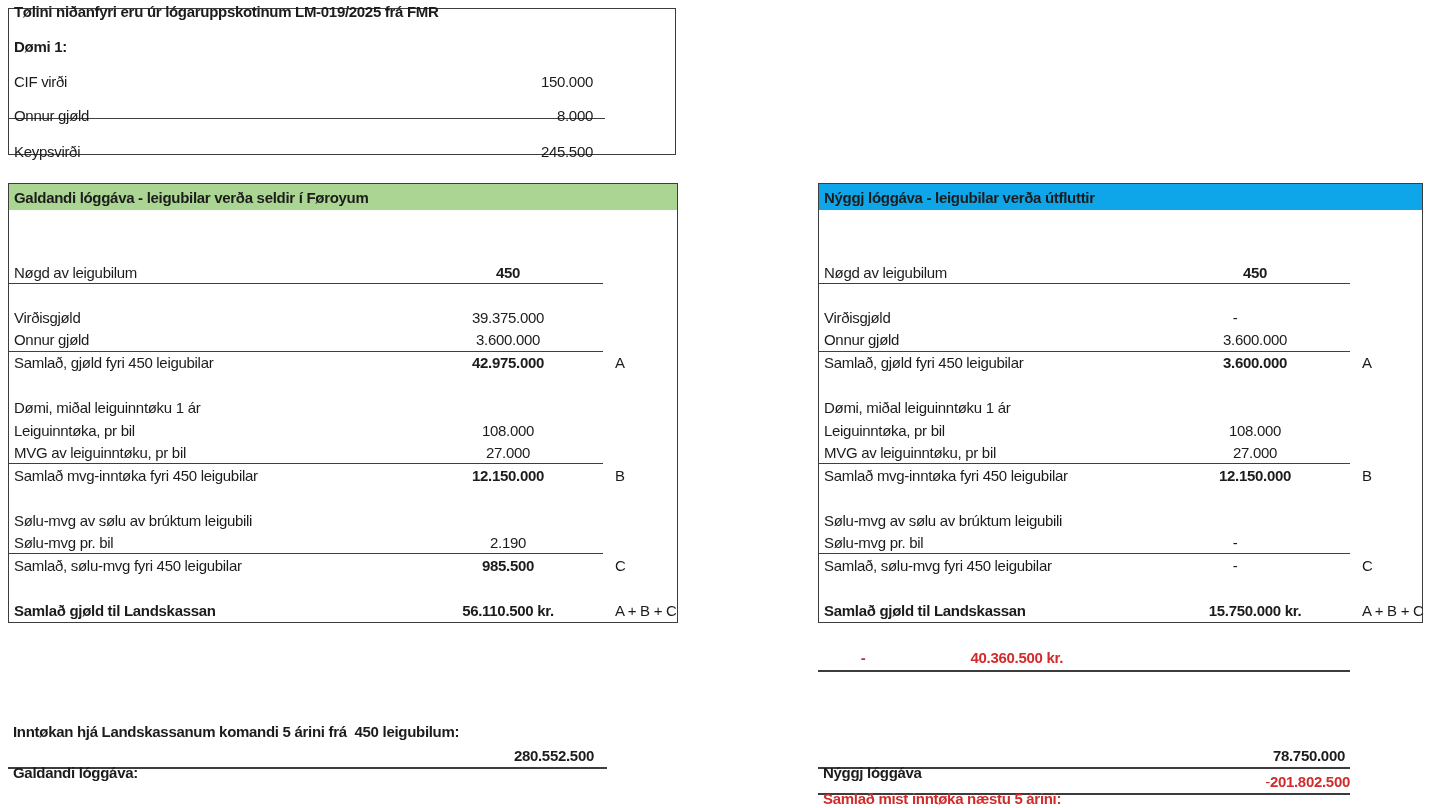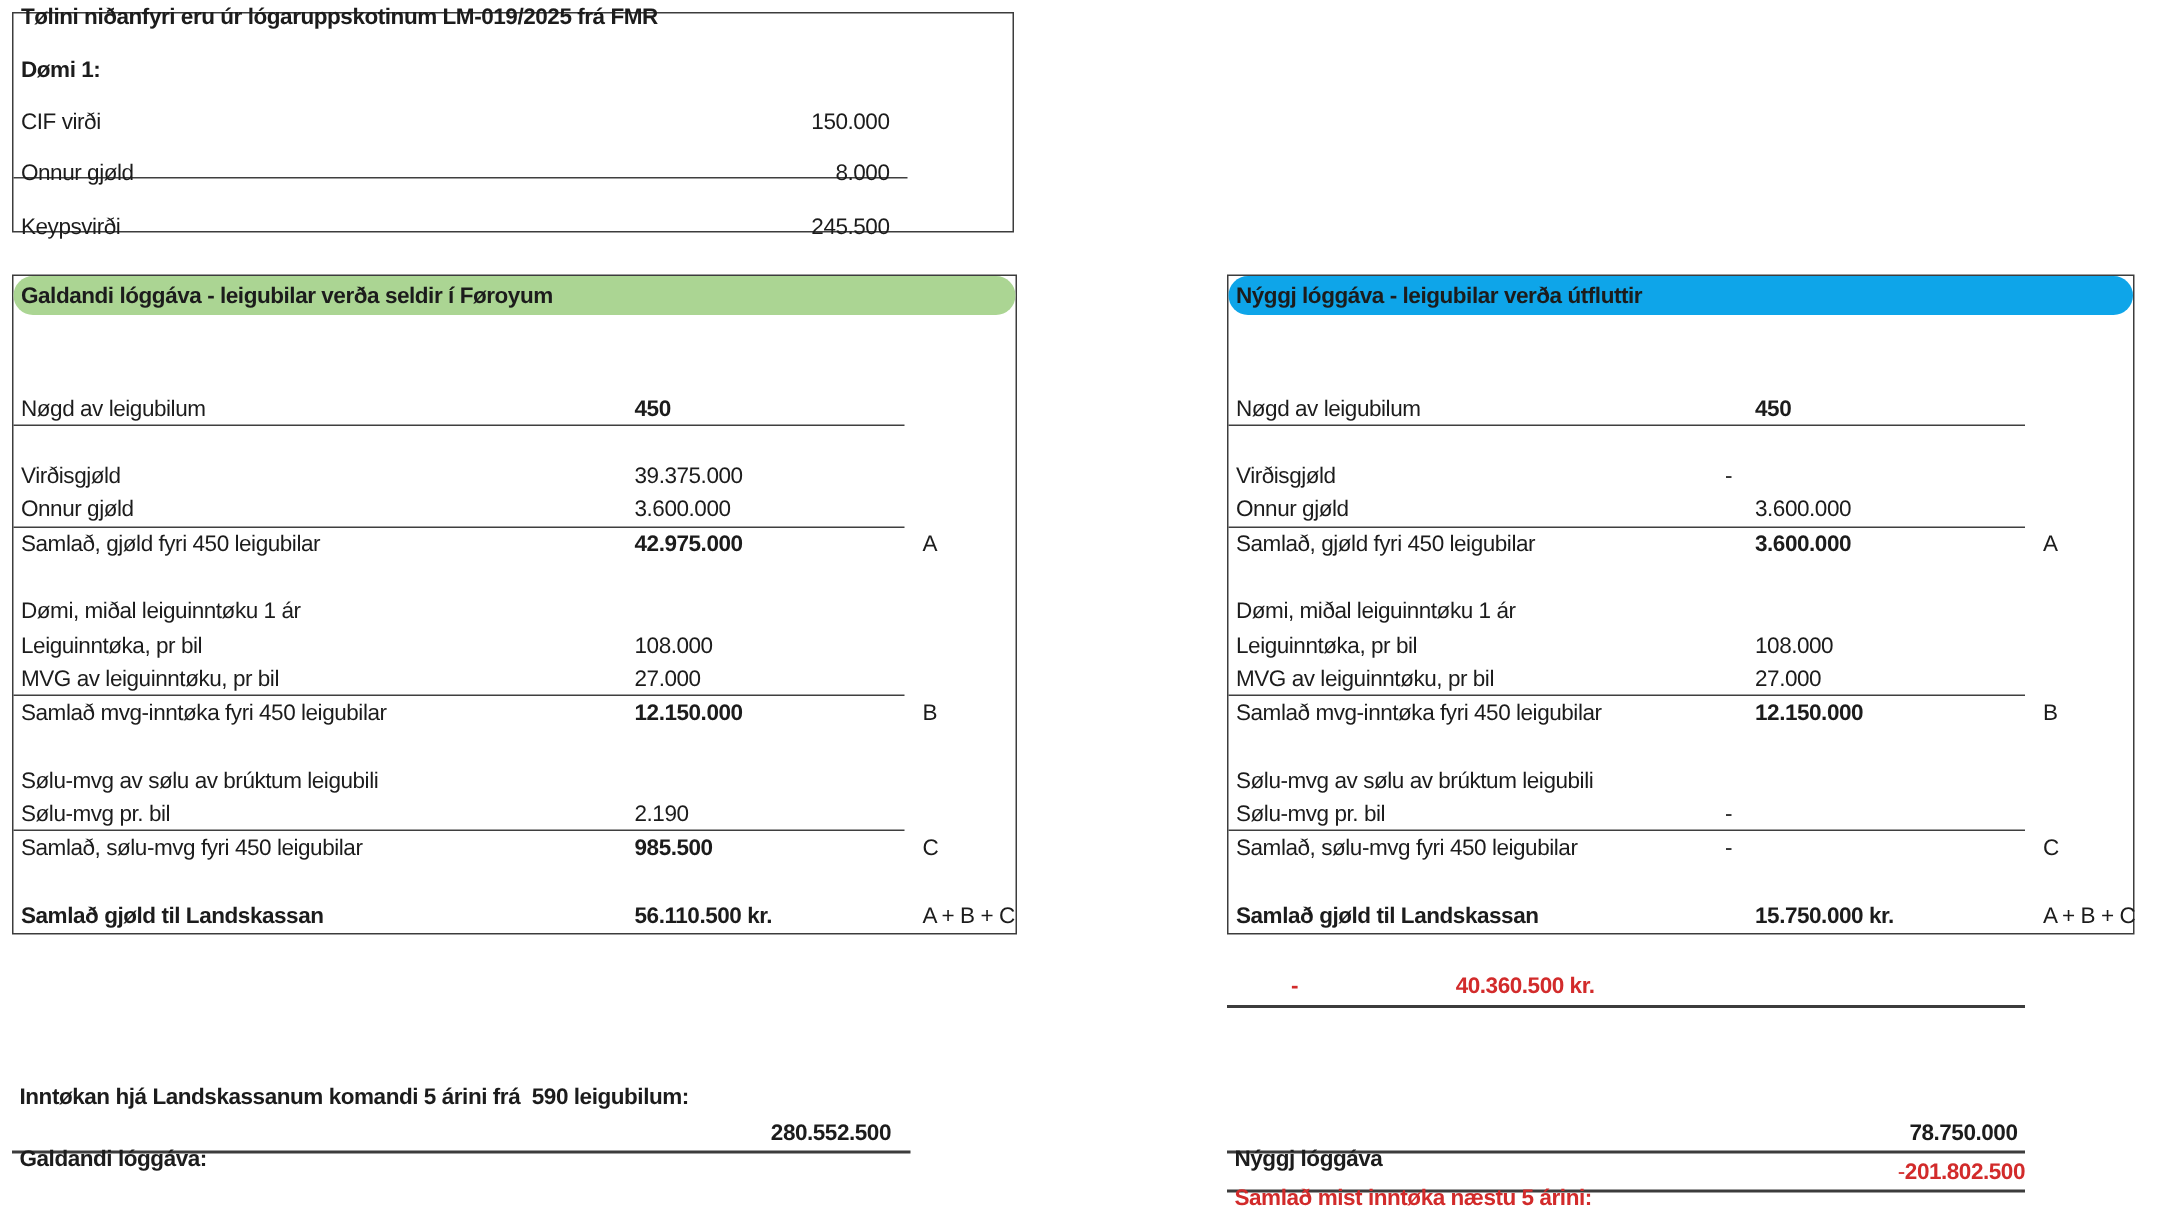--- a/index.html
+++ b/index.html
@@ -15,29 +15,29 @@
   #topbox{left:8px;top:8px;width:668px;height:147px;}
   #topbox .trow{flex:1;display:flex;align-items:center;}
   #topbox .lv{flex:1;display:flex;align-items:center;height:100%;padding-left:5px;box-sizing:border-box;}
   #topbox .sp{width:70px;}
   #topbox .lbl{flex:1;}
   #topbox .val{width:170px;text-align:right;padding-right:12px;}
   
   .lawtable{top:183px;height:440px;}
   #lefttable{left:8px;width:670px;}
   #righttable{left:818px;width:605px;}
-  .thead{height:26px;display:flex;align-items:center;padding-left:5px;font-weight:700;box-sizing:border-box;border-radius:13px;}
+  .thead{height:26px;display:flex;align-items:center;padding-left:5px;font-weight:700;box-sizing:border-box;}
   #lefttable .thead{background:#abd593;}
   #righttable .thead{background:#0ea5e9;}
   .tbody{flex:1;display:flex;flex-direction:column;}
   .trow{flex:1;display:flex;align-items:stretch;min-height:0;}
   .lv{flex:1;display:flex;align-items:center;padding-left:5px;box-sizing:border-box;}
   .u{border-bottom:1.5px solid #3f3f3f;}
   .lbl{flex:1;white-space:nowrap;}
-  .val{width:170px;text-align:left;padding-right:10px;white-space:nowrap;}
+  .val{width:170px;text-align:center;padding-right:10px;white-space:nowrap;}
   .val.acct{padding-right:30px;}
   #lefttable .mk{width:74px;display:flex;align-items:center;padding-left:12px;box-sizing:border-box;white-space:nowrap;}
   #righttable .mk{width:72px;display:flex;align-items:center;padding-left:12px;box-sizing:border-box;white-space:nowrap;}
   
   .redrow{position:absolute;display:flex;align-items:center;color:#d22b2b;font-weight:700;
           border-bottom:2px solid #3c3c3c;box-sizing:border-box;}
   #annual-loss{left:818px;top:644px;width:532px;height:28px;}
   .redrow .rlbl{flex:1;padding-left:5px;}
   .redrow .rdash{width:90px;text-align:center;}
   .redrow .rval{width:155px;text-align:right;padding-right:5px;white-space:nowrap;}
@@ -303,21 +303,21 @@
       <div class="mk">A + B + C</div>
     </div>
   </div>
 </div>
 
 <div class="redrow" id="annual-loss">
   <span class="rdash">-</span>
   <span class="rval">40.360.500 kr.</span>
 </div>
 
-<div id="summary-title">Inntøkan hjá Landskassanum komandi 5 árini frá  590 leigubilum:</div>
+<div id="summary-title">Inntøkan hjá Landskassanum komandi 5 árini frá  450 leigubilum:</div>
 
 <div class="sumrow" id="sum-left">
   <span class="slbl">Galdandi lóggáva:</span>
   <span class="sval">280.552.500</span>
 </div>
 
 <div class="sumrow" id="sum-right1">
   <span class="slbl">Nýggj lóggáva</span>
   <span class="sval">78.750.000</span>
 </div>

